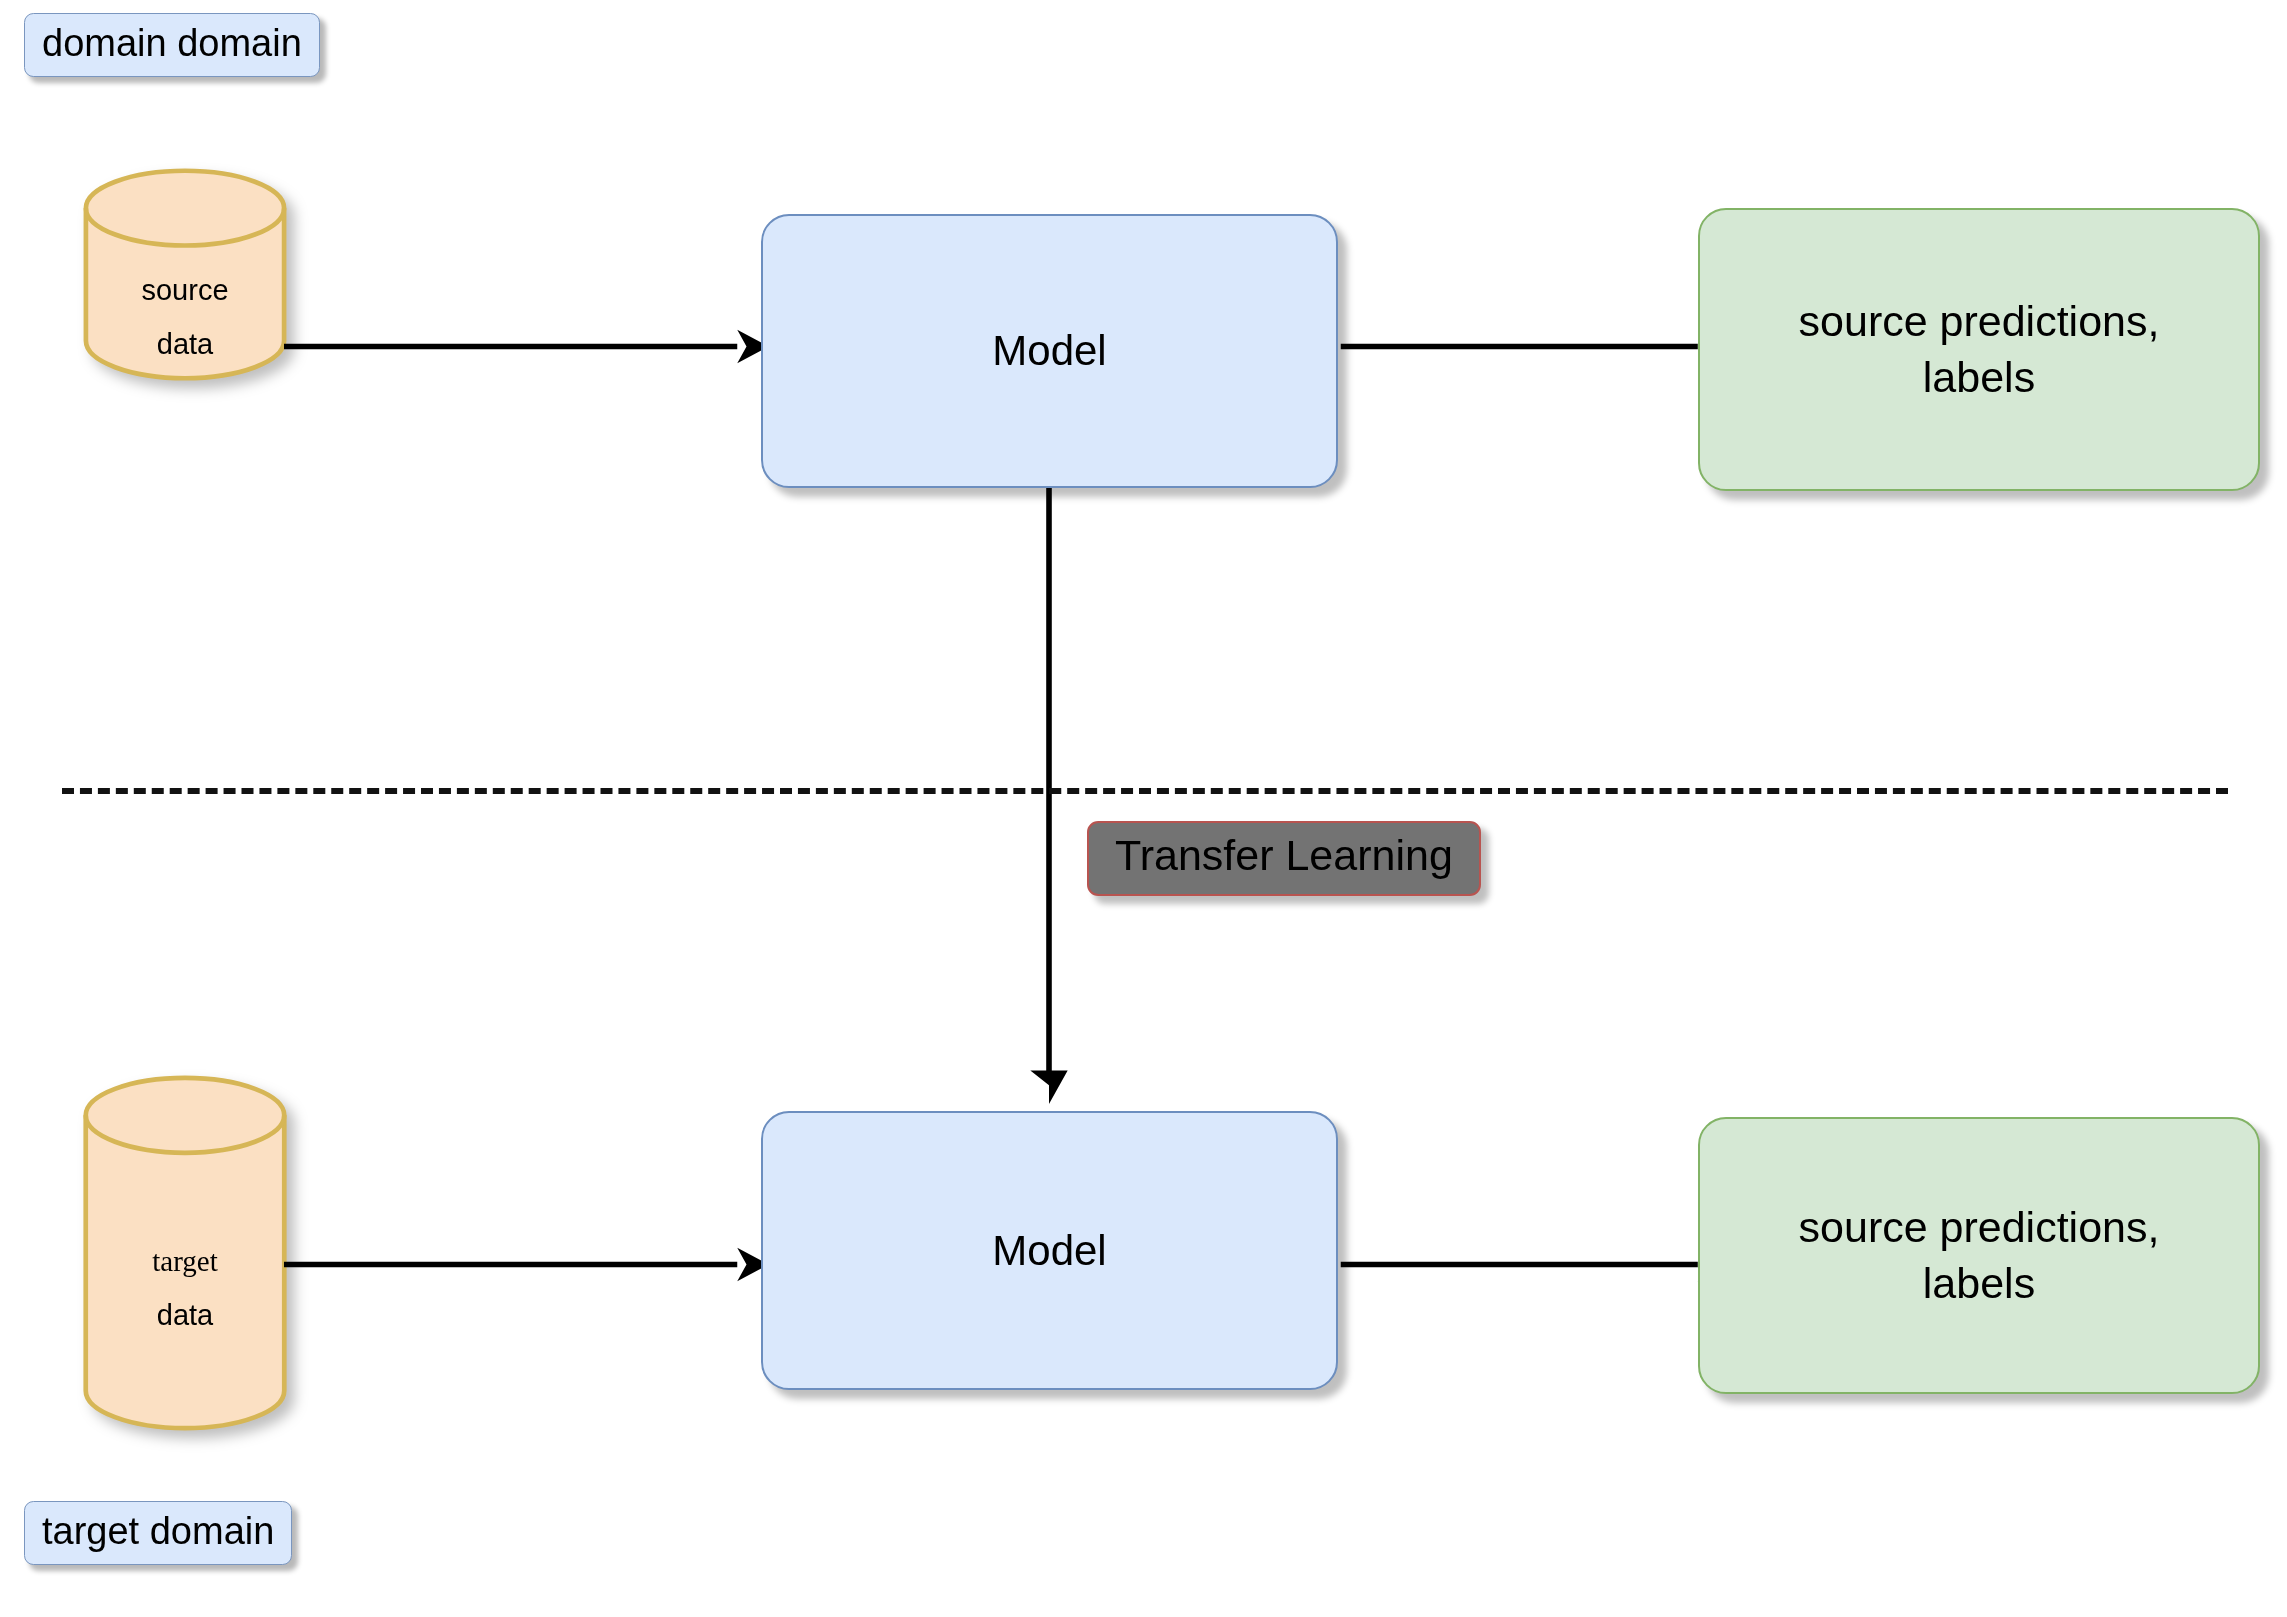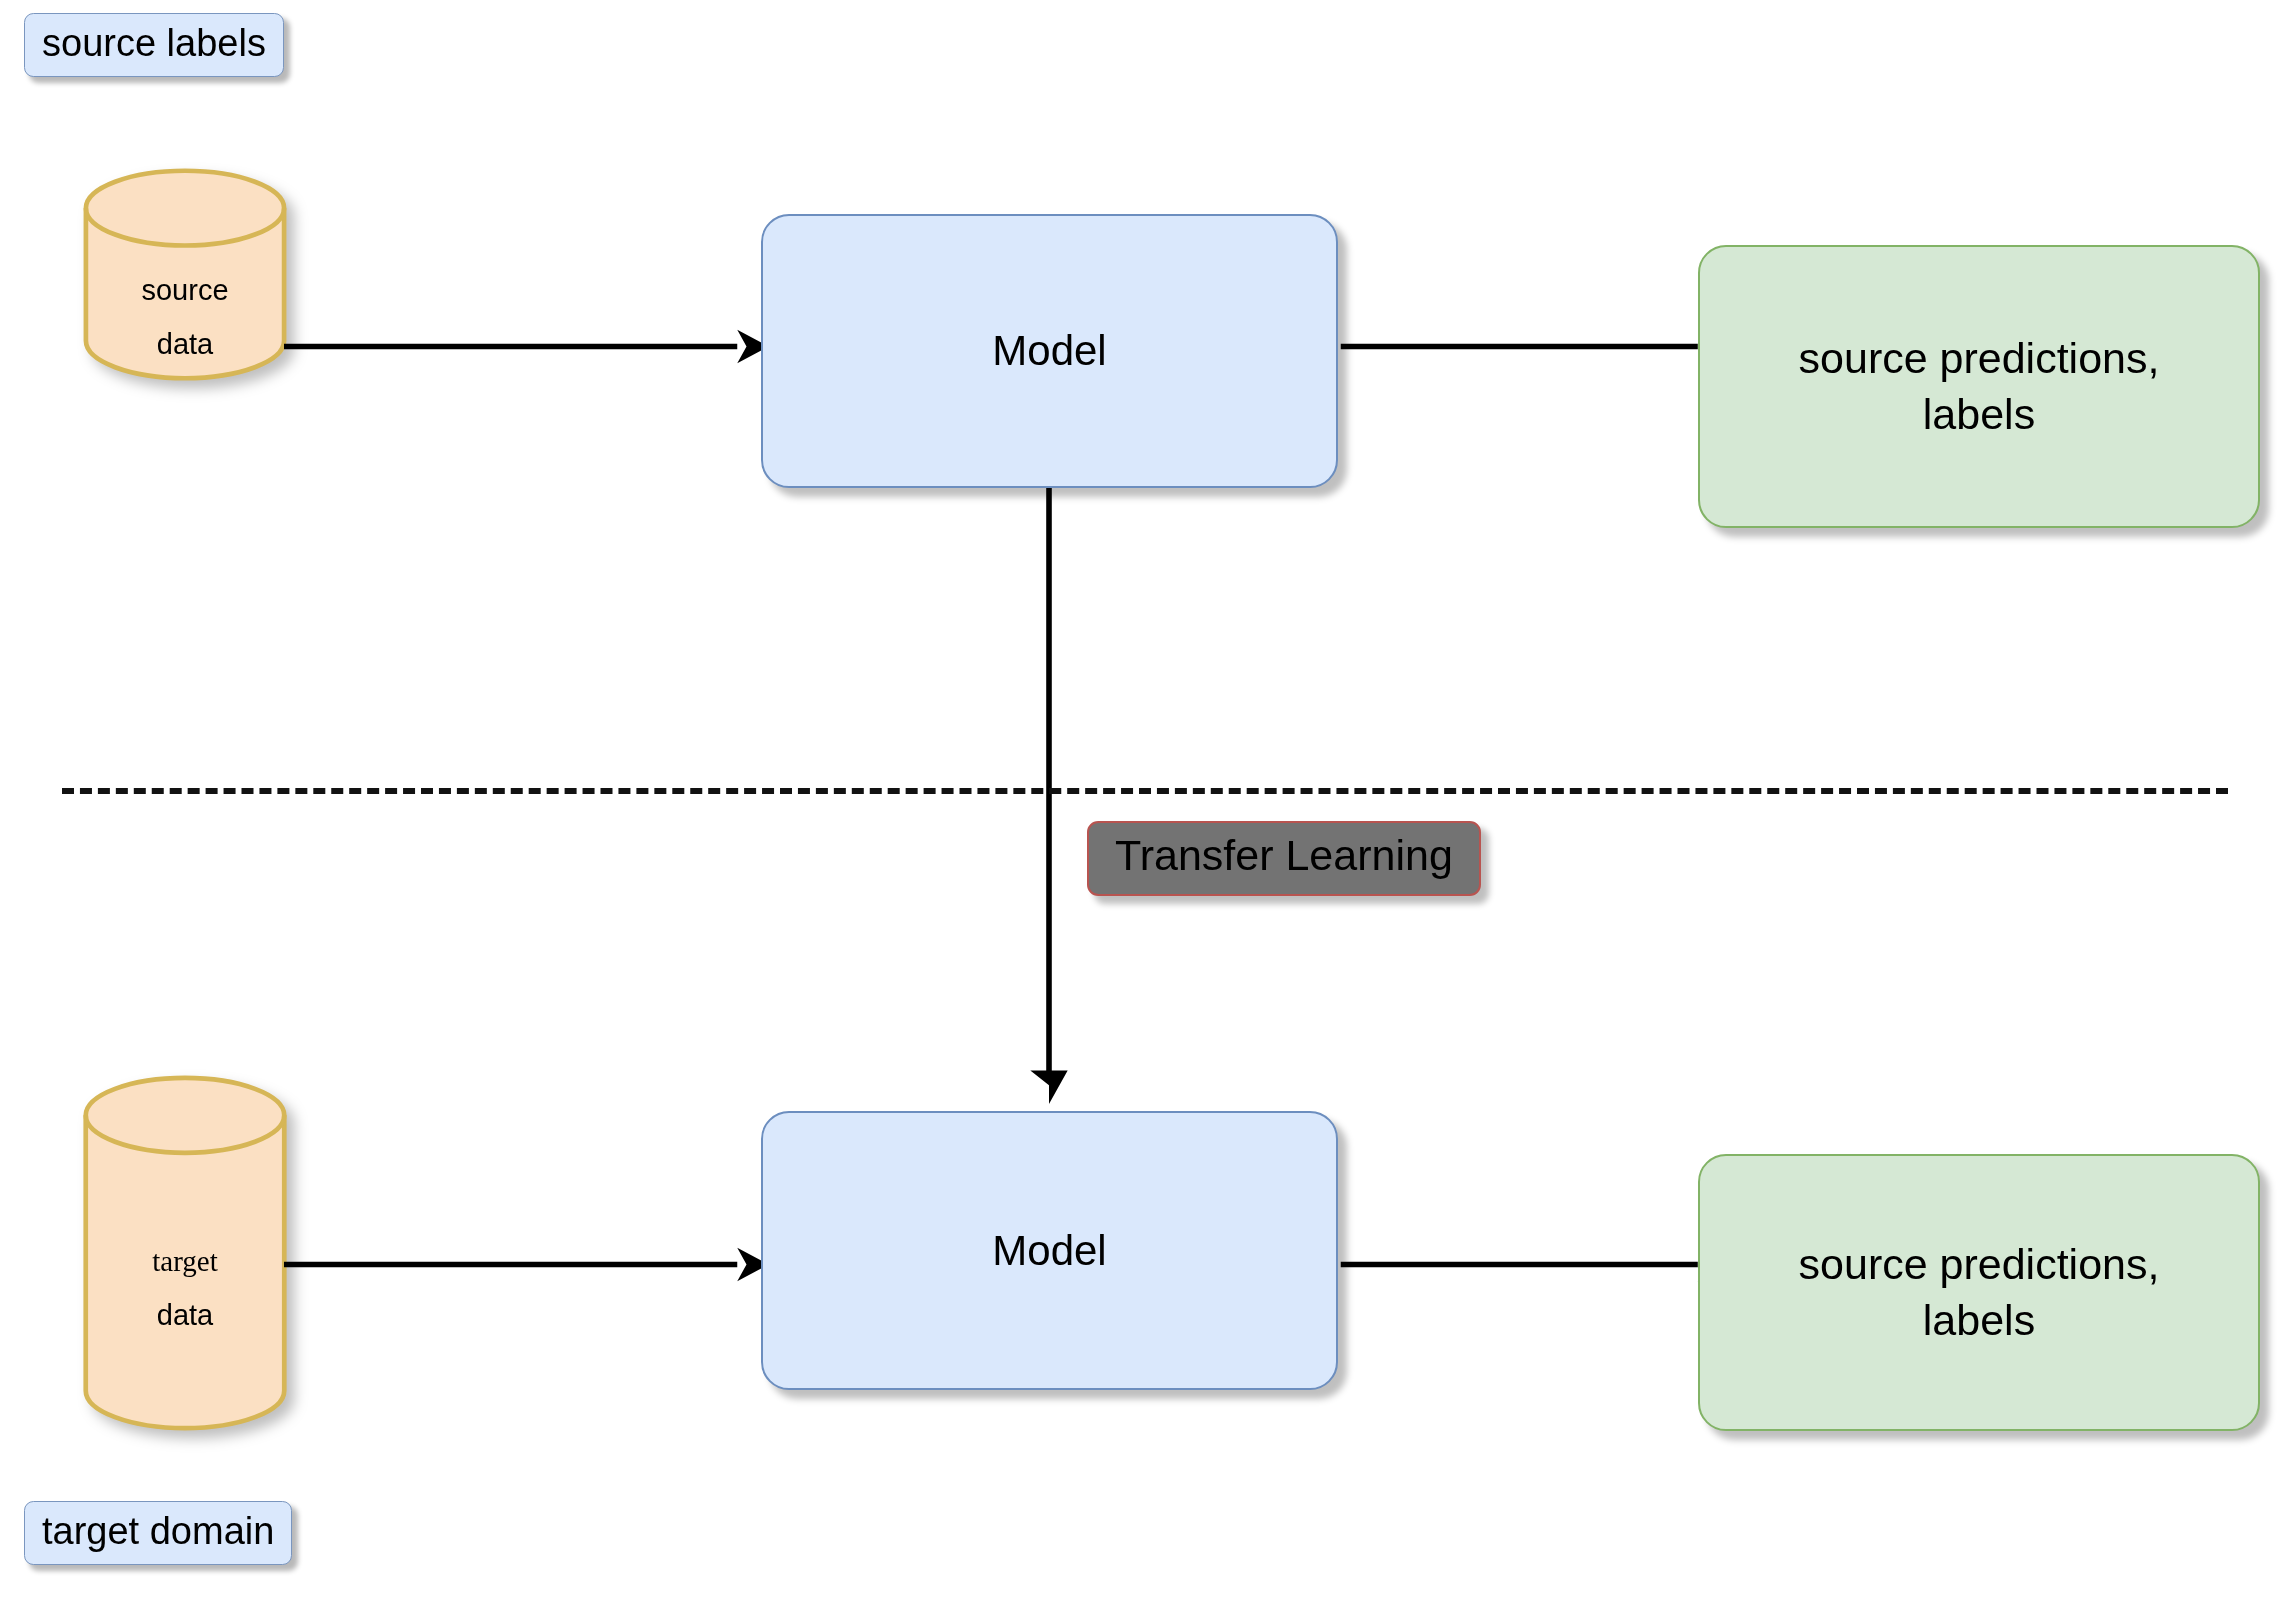--- a/index.html
+++ b/index.html
@@ -49,21 +49,20 @@
   }
 
   
   .outbox {
     background: #d5e8d4;
     border: 2.8px solid #82b366;
     border-radius: 28px;
     font-size: 43px;
     box-shadow: 8.4px 8.4px 7.5px rgba(0,0,0,0.25);
     padding: 3px 24px;
-    margin-top: 37px;
   }
 
   
   .tlpill {
     background: #737373;
     border: 2.8px solid #b85450;
     border-radius: 11.2px;
     font-size: 43px;
     padding: 5.6px 26px 11.2px 26px;
     box-shadow: 7.5px 7.5px 6.6px rgba(0,0,0,0.25);
@@ -95,21 +94,21 @@
     position: absolute;
     height: 0;
     border-top: 6.6px dashed #121212;
   }
 </style>
 </head>
 <body>
 
 <div id="canvas">
 
-  <div class="node pill" style="left:24px; top:13px; height:64px;">source labels</div>
+  <div class="node pill" style="left:24px; top:13px; height:64px;">domain domain</div>
 
   <div class="cyl" style="left:82px; top:167px; width:206px; height:215px;">
     <svg width="206" height="215" viewBox="0 0 220 230" aria-hidden="true">
       <path d="M4,44 C4,22 52,4 110,4 C168,4 216,22 216,44
                L216,186 C216,208 168,226 110,226 C52,226 4,208 4,186 Z" fill="#fbe0c3" stroke="#d6b656" stroke-width="5"></path>
       <path d="M4,44 C4,66 52,84 110,84 C168,84 216,66 216,44" fill="none" stroke="#d6b656" stroke-width="5"></path>
     </svg>
     <div class="cyl-label" style="top:105px;">source</div>
     <div class="cyl-label" style="top:159px;">data</div>
   </div>

